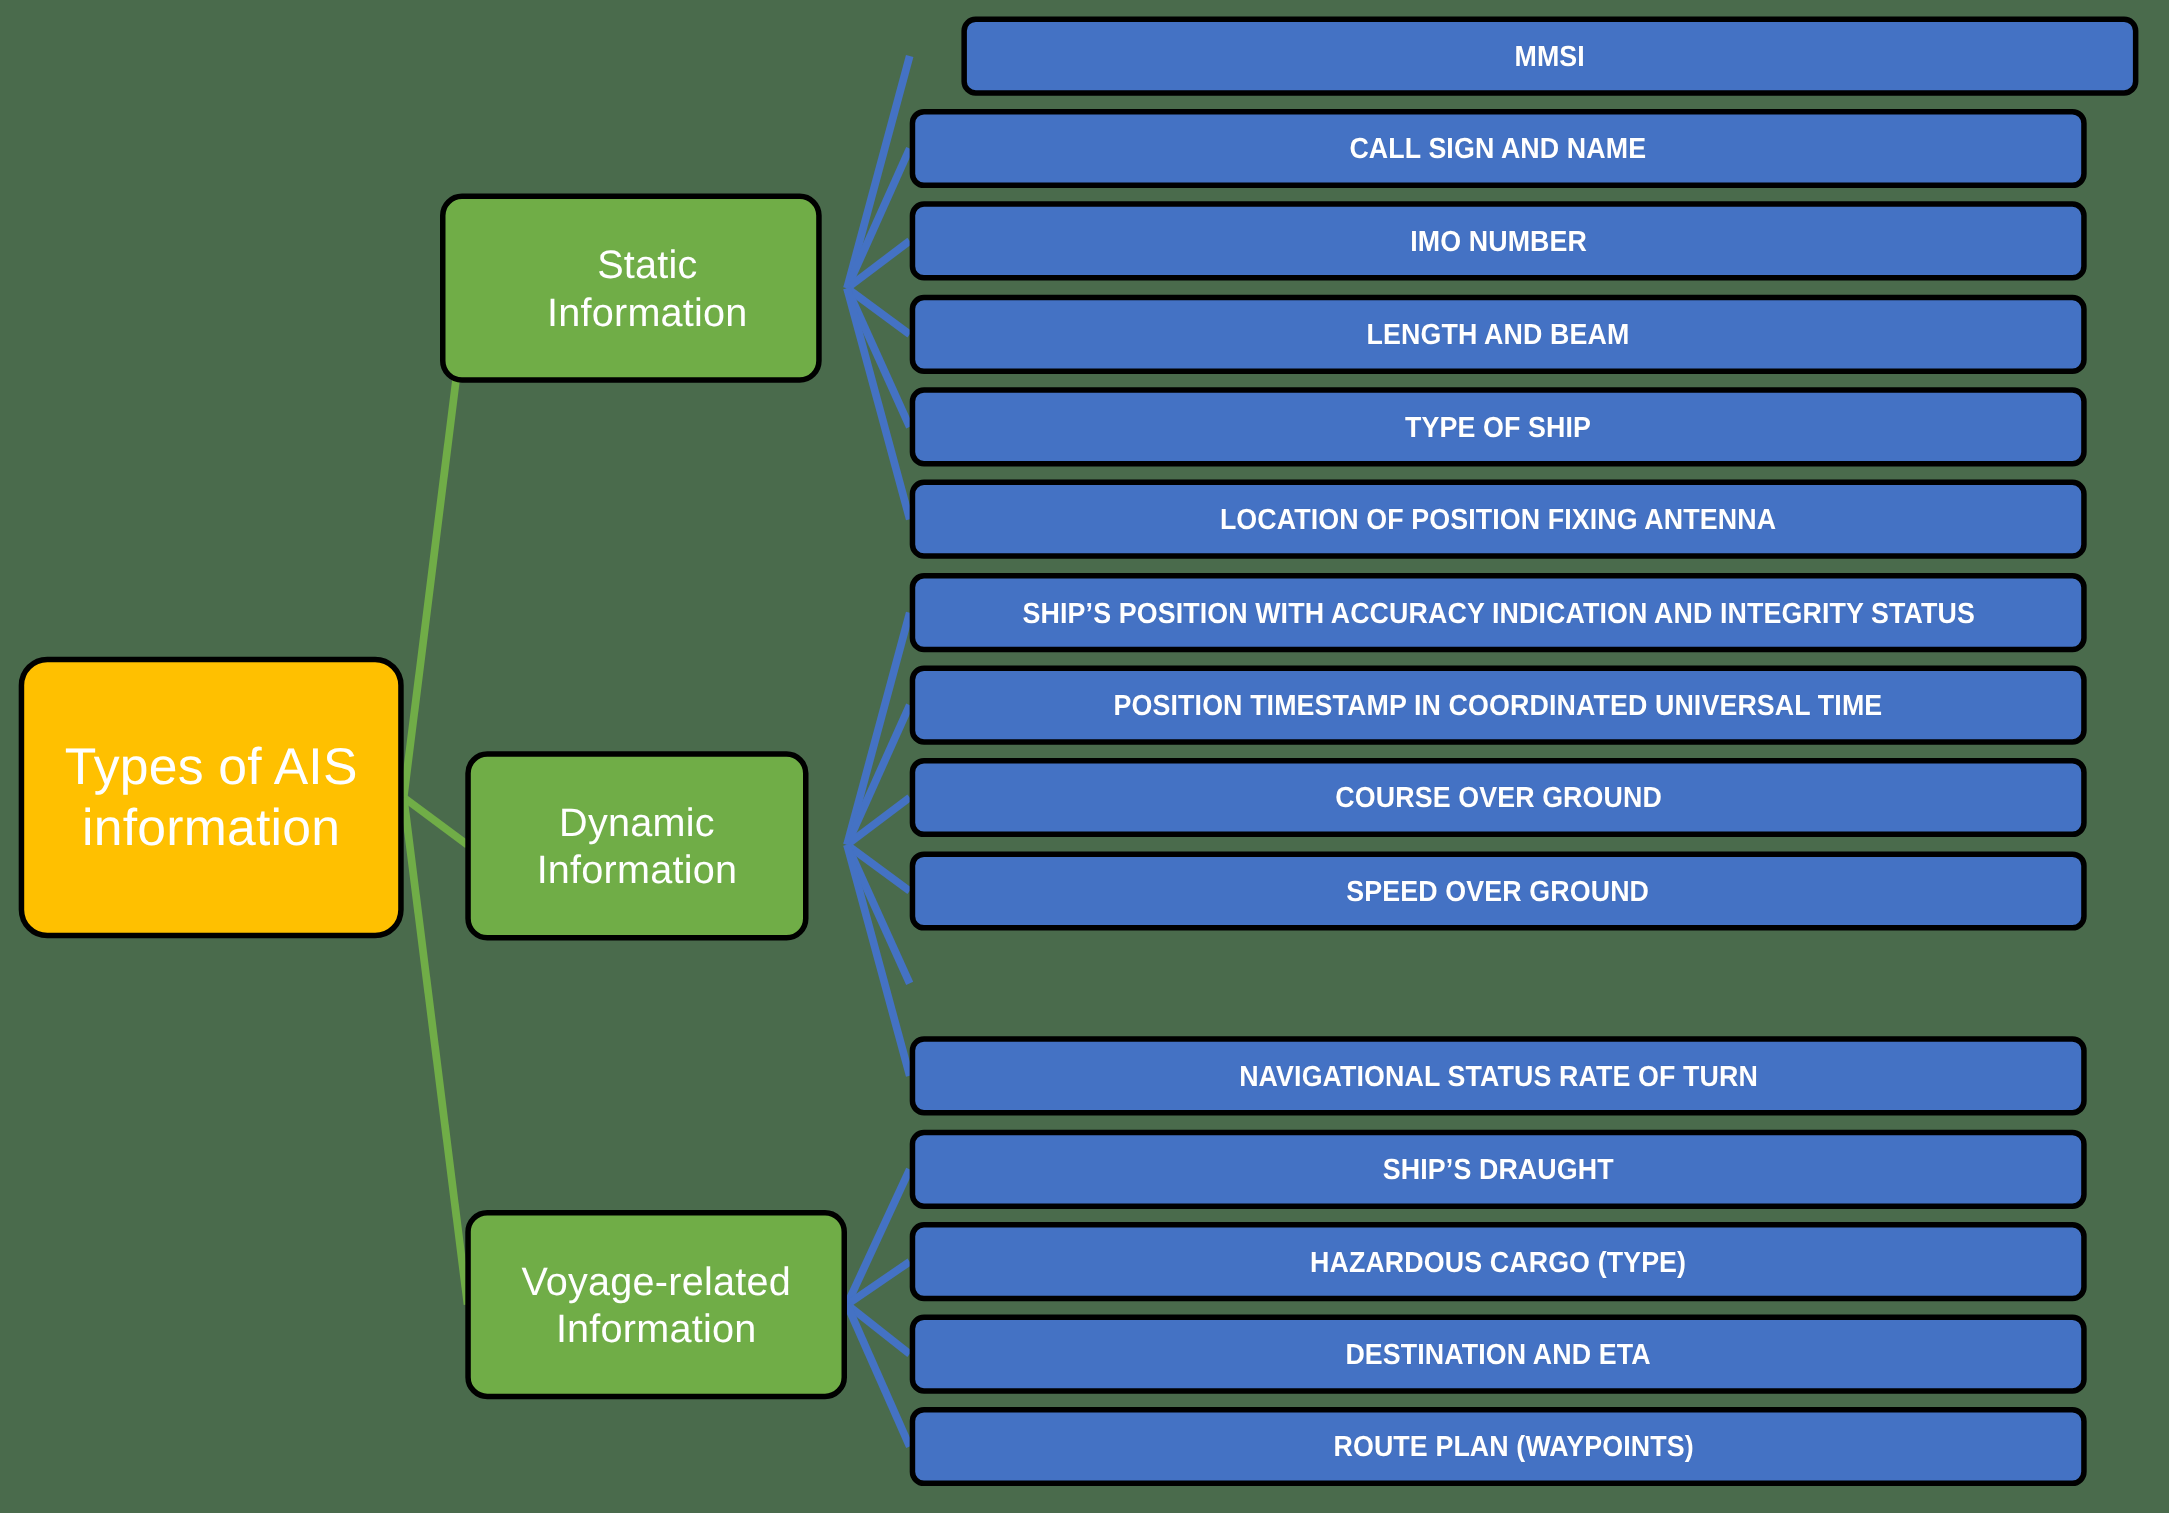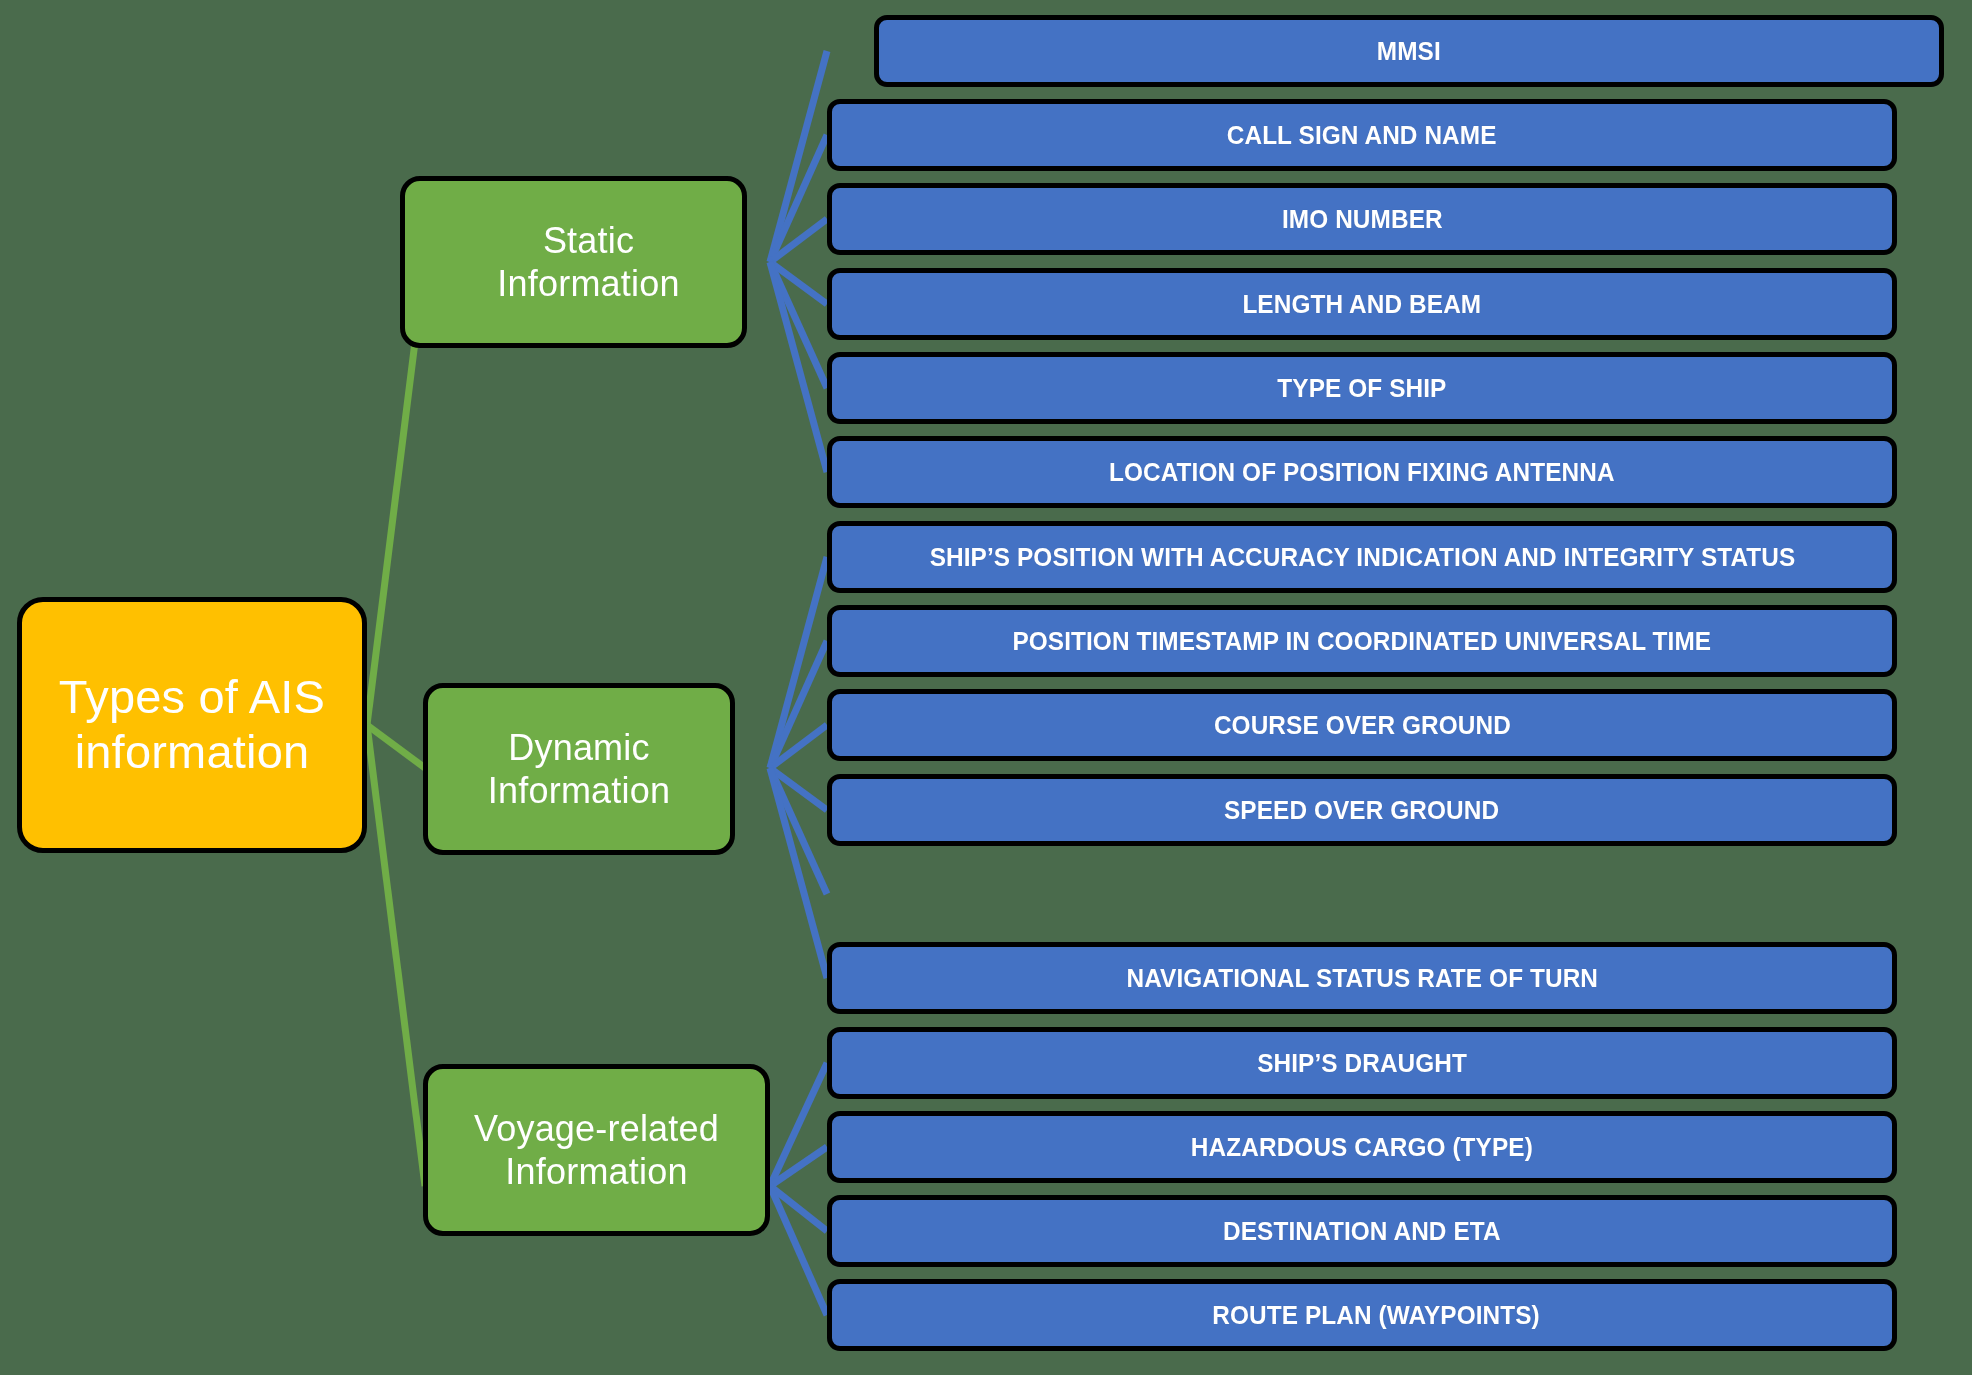--- a/index.html
+++ b/index.html
@@ -110,21 +110,21 @@
   </div>
 
   <div class="node cat-node" style="left:400px; top:176px; width:347px; height:172px;padding-left:46px;">
     <span>Static Information</span>
   </div>
 
   <div class="node cat-node" style="left:423px; top:683px; width:312px; height:172px;">
     <span>Dynamic Information</span>
   </div>
 
-  <div class="node cat-node" style="left:423px; top:1064px; width:347px; height:172px;">
+  <div class="node cat-node" style="left:423px; top:1100px; width:347px; height:172px;">
     <span>Voyage-related Information</span>
   </div>
 
   <div class="node leaf-node" style="left:827px; top:15px; width:1070px; height:72px;margin-left:47px;">
     <span class="leaf-label">MMSI</span>
   </div>
   <div class="node leaf-node" style="left:827px; top:99px; width:1070px; height:72px;">
     <span class="leaf-label">CALL SIGN AND NAME</span>
   </div>
   <div class="node leaf-node" style="left:827px; top:183px; width:1070px; height:72px;">

